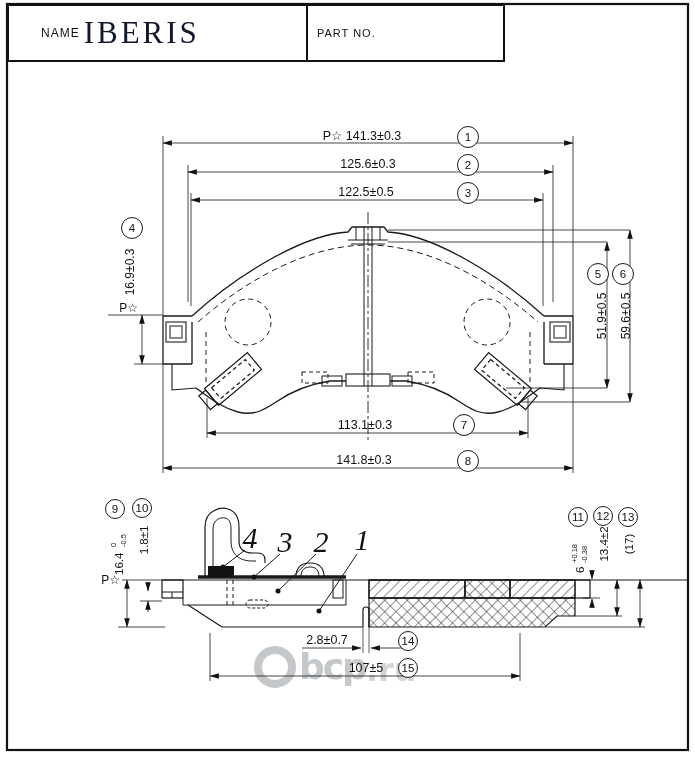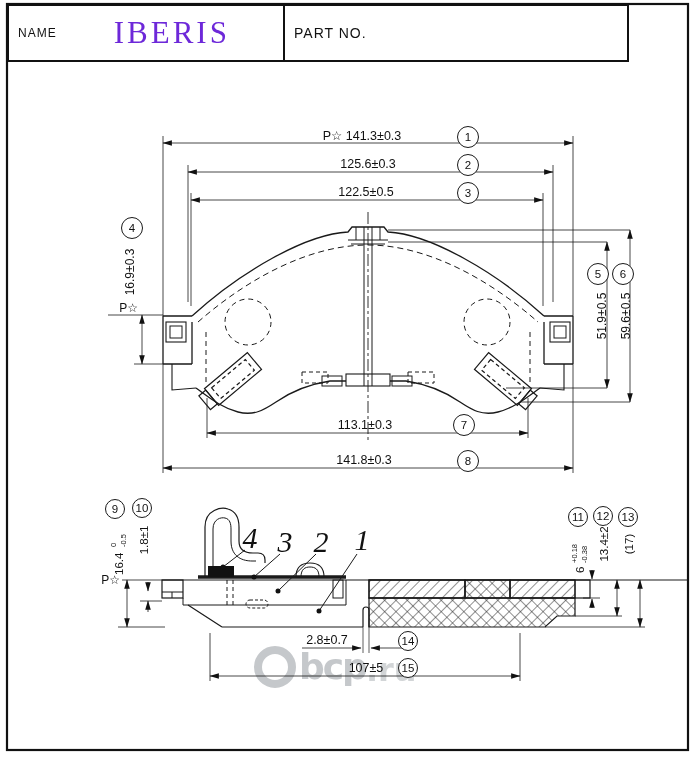--- a/index.html
+++ b/index.html
@@ -1,28 +1,28 @@
 <!DOCTYPE html>
 <html><head>
 <meta charset="utf-8">
 <style>
   html,body{margin:0;padding:0;background:#fff;}
   .stage{position:relative;width:695px;height:760px;background:#fff;overflow:hidden;
          font-family:"Liberation Sans",sans-serif;}
   .stage svg{position:absolute;left:0;top:0;z-index:1;}
   
-  .titleblock{position:absolute;left:7px;top:4px;width:622px;height:58px;border:2px solid #111;
-              background:#fff;display:flex;z-index:2;box-sizing:border-box;}
+  .titleblock{position:absolute;left:7px;top:4px;width:498px;height:58px;border:2px solid #111;
+              background:#fff;display:flex;z-index:2;box-sizing:border-box;padding-left:23px;}
   .tb-cell{display:flex;align-items:center;box-sizing:border-box;height:100%;}
   .tb-name{width:276px;border-right:2px solid #111;}
   .tb-part{flex:1;}
   .tb-label{font-size:12px;letter-spacing:1px;margin:0 4px 0 9px;white-space:nowrap;color:#111;}
-  .tb-part .tb-label{font-size:14px;}
-  .tb-value{flex:1;text-align:center;font-family:"Liberation Serif",serif;font-size:31px;
-            letter-spacing:3px;color:#6d28d9;}
+  .tb-part .tb-label{font-size:11px;}
+  .tb-value{flex:1;text-align:left;font-family:"Liberation Serif",serif;font-size:31px;
+            letter-spacing:3px;color:#0f172a;}
   
   .watermark{position:absolute;left:254px;top:645px;display:flex;align-items:center;z-index:0;
              color:#c5c8cb;user-select:none;}
   .wm-ring{width:26px;height:26px;border:8px solid #c5c8cb;border-radius:50%;margin-right:3px;}
   .wm-main{font-family:"DejaVu Sans",sans-serif;font-weight:bold;font-size:36px;line-height:44px;
            letter-spacing:-2px;}
   .wm-suffix{font-family:"DejaVu Sans",sans-serif;font-weight:bold;font-size:32px;color:#d2d5d7;
              align-self:flex-end;}
   text{fill:#111;}
 </style>

